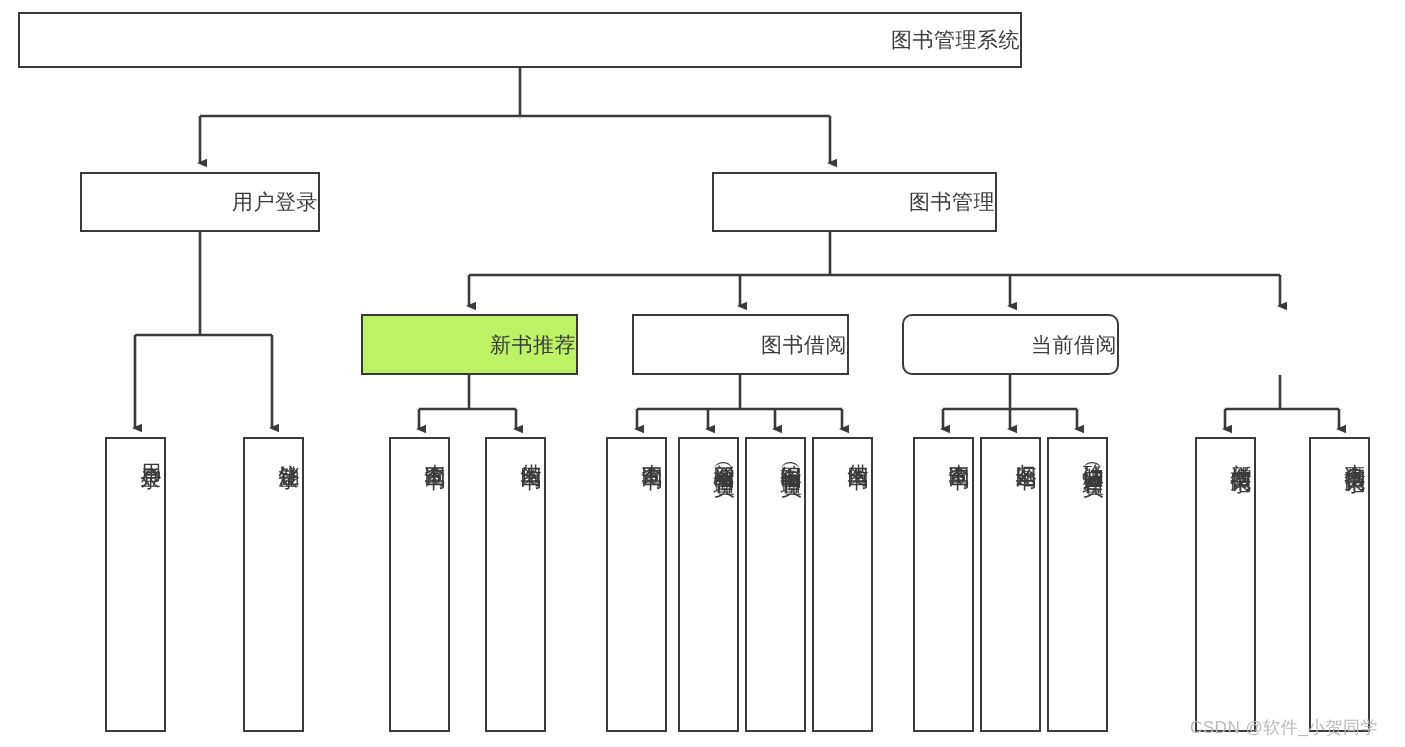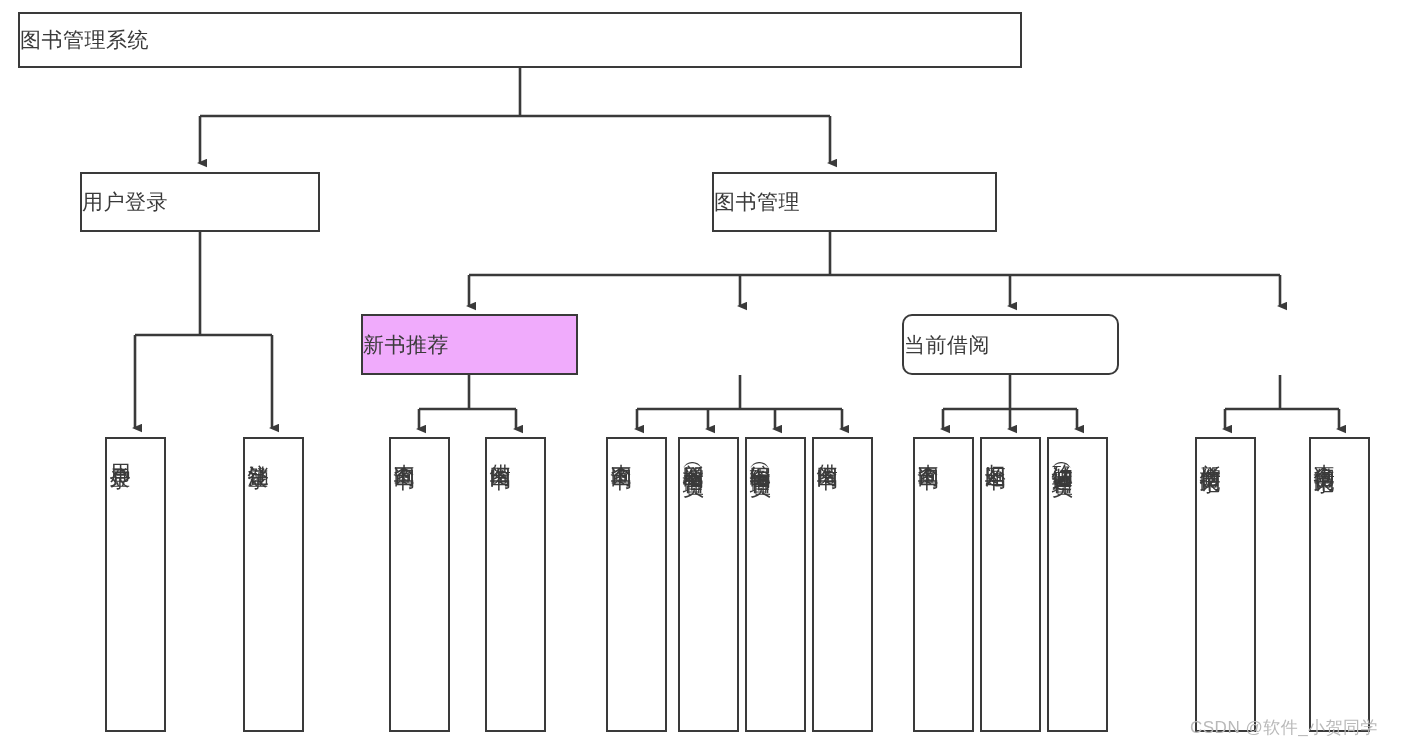--- a/index.html
+++ b/index.html
@@ -25,21 +25,21 @@
     height: 747px;
     pointer-events: none;
   }
   .node {
     position: absolute;
     box-sizing: border-box;
     background: #ffffff;
     border: 2px solid #000000;
     display: flex;
     align-items: center;
-    justify-content: flex-start;
+    justify-content: flex-end;
     color: #3a3a3a;
   }
   .node .label {
     font-size: 21px;
     line-height: 1.12;
     letter-spacing: 0.5px;
     white-space: pre-line;
     text-align: center;
   }
   .node.vertical {
@@ -121,22 +121,25 @@
     <span class="label">图书管理系统</span>
   </div>
 
   <div class="node" style="left: 80px; top: 172px; width: 240px; height: 60px; border-color: rgb(58, 58, 58); background: rgb(255, 255, 255); color: rgb(58, 58, 58);">
     <span class="label">用户登录</span>
   </div>
   <div class="node" style="left: 712px; top: 172px; width: 285px; height: 60px; border-color: rgb(58, 58, 58); background: rgb(255, 255, 255); color: rgb(58, 58, 58);">
     <span class="label">图书管理</span>
   </div>
 
-  <div class="node" style="left: 361px; top: 314px; width: 217px; height: 61px; border-color: rgb(58, 58, 58); background: #f0abfc; color: rgb(58, 58, 58);">
+  <div class="node" style="left: 361px; top: 314px; width: 217px; height: 61px; border-color: rgb(58, 58, 58); background: #bef264; color: rgb(58, 58, 58);">
     <span class="label">新书推荐</span>
+  </div>
+  <div class="node" style="left: 632px; top: 314px; width: 217px; height: 61px; border-color: rgb(58, 58, 58); background: rgb(255, 255, 255); color: rgb(58, 58, 58);">
+    <span class="label">图书借阅</span>
   </div>
   <div class="node" style="left: 902px; top: 314px; width: 217px; height: 61px; border-color: rgb(58, 58, 58); background: rgb(255, 255, 255); color: rgb(58, 58, 58); border-radius: 10px;">
     <span class="label">当前借阅</span>
   </div>
 
   <div class="node vertical" style="left: 105px; top: 437px; width: 61px; height: 295px; border-color: rgb(58, 58, 58); background: rgb(255, 255, 255); color: rgb(58, 58, 58);">
     <span class="label">用户登录</span>
   </div>
   <div class="node vertical" style="left: 243px; top: 437px; width: 61px; height: 295px; border-color: rgb(58, 58, 58); background: rgb(255, 255, 255); color: rgb(58, 58, 58);">
     <span class="label">注销登录</span>

